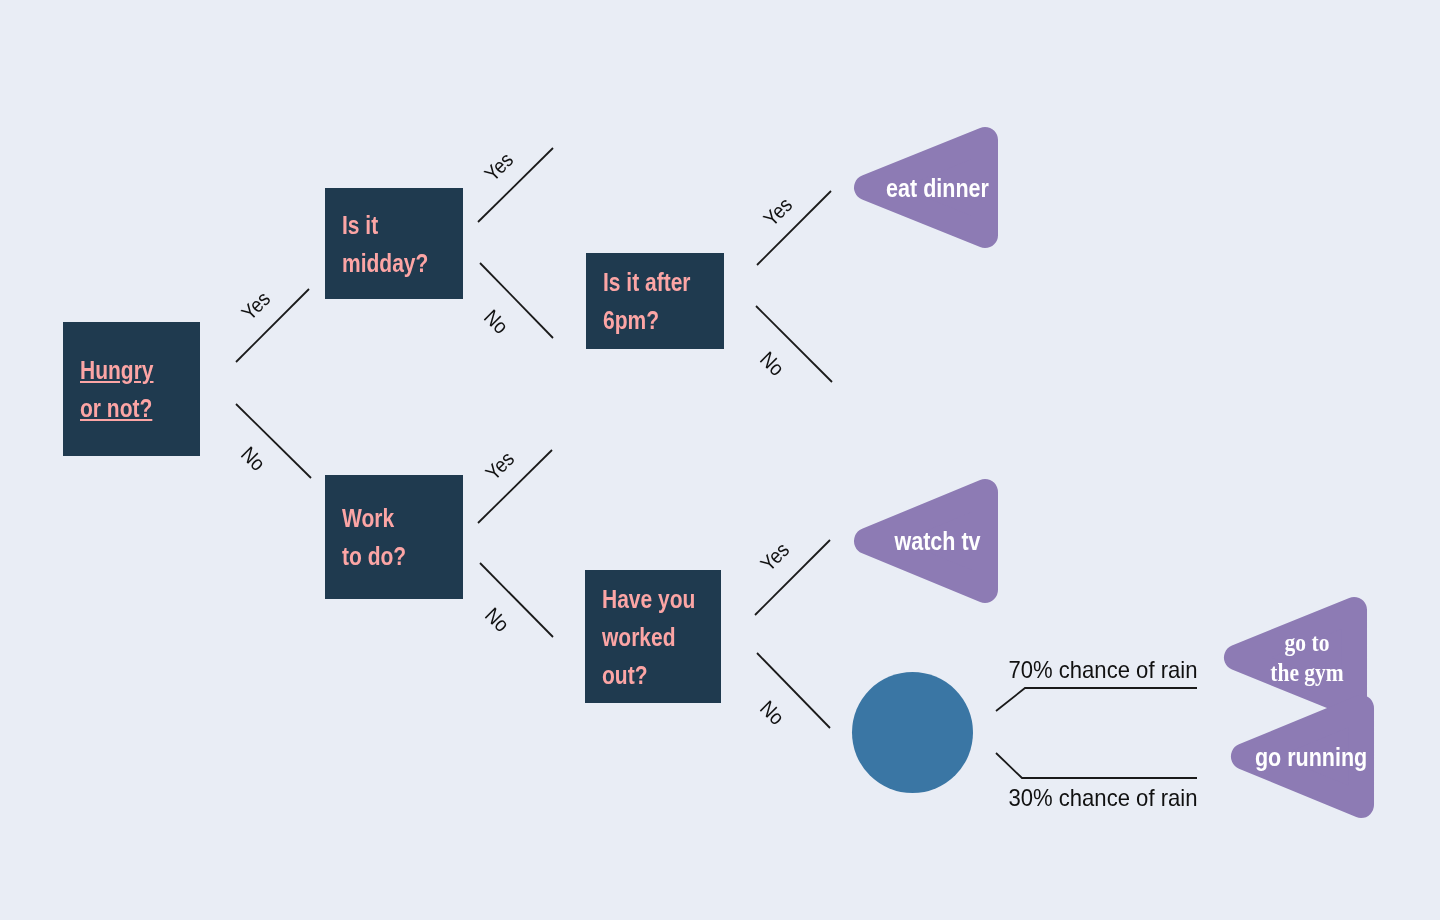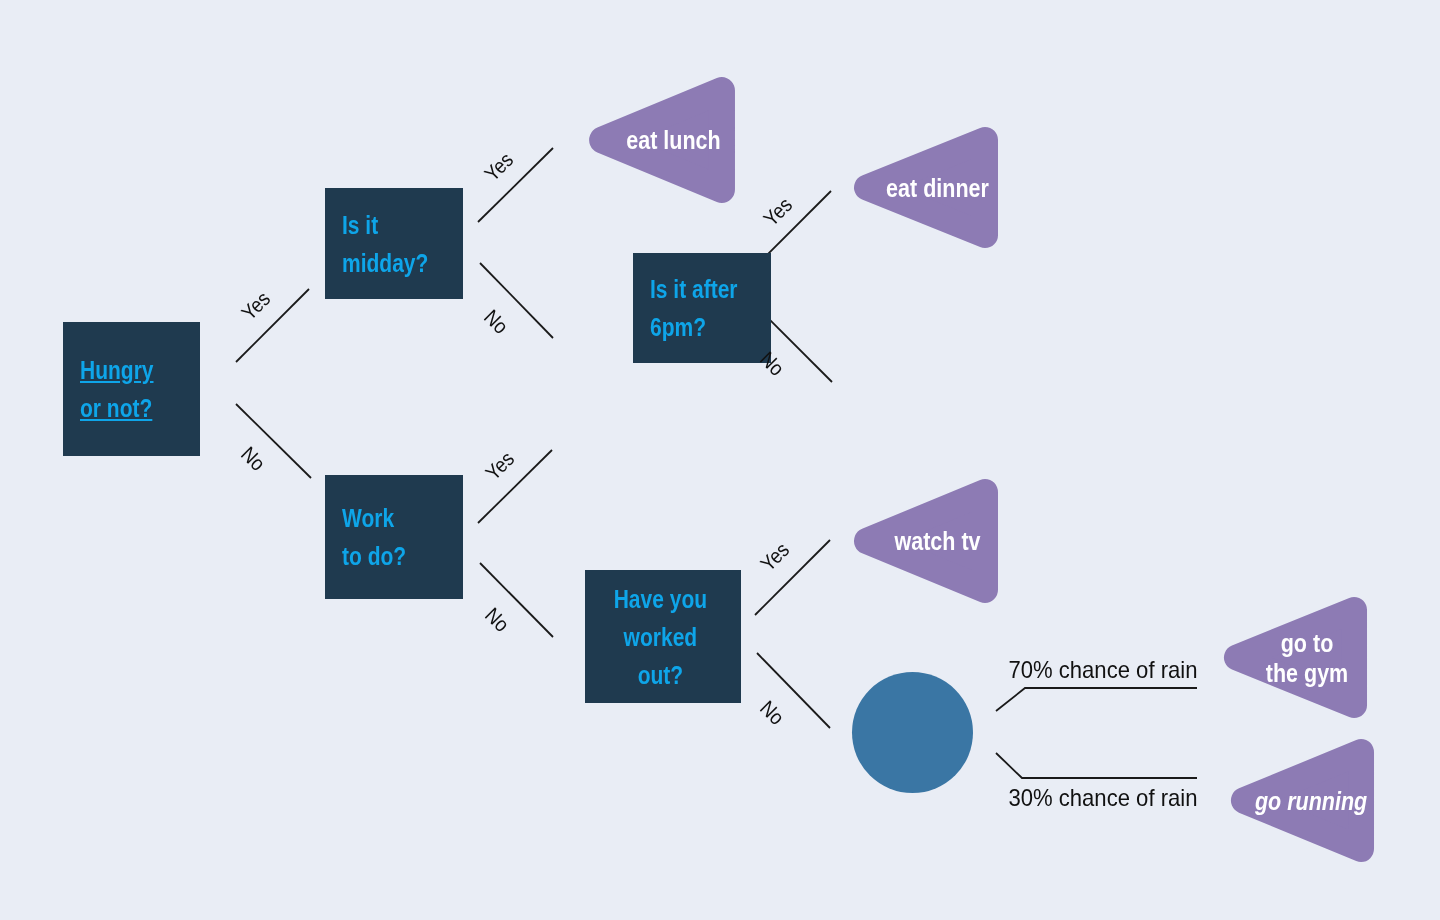--- a/index.html
+++ b/index.html
@@ -5,21 +5,21 @@
   html,body { margin:0; padding:0; background:#e9edf5; }
   .stage {
     position:relative; width:1440px; height:920px; overflow:hidden;
     background:#e9edf5;
     font-family:"Liberation Sans", sans-serif;
   }
   .edges { position:absolute; left:0; top:0; width:1440px; height:920px; }
   .edges line, .edges polyline { stroke:#1a1a1a; stroke-width:1.8; fill:none; }
 
   .decision {
-    position:absolute; background:#1f3a4f; color:#0ea5e9;
+    position:absolute; background:#1f3a4f; color:#fca5a5;
     display:flex; flex-direction:column; justify-content:center;
     box-sizing:border-box; padding-left:17px;
     font-weight:bold; font-size:25px; line-height:38px;
   }
   .decision .txt { transform:scaleX(0.84); transform-origin:left center; white-space:nowrap; }
 
   .tri { position:absolute; }
   .tri svg { position:absolute; left:0; top:0; width:100%; height:100%; }
   .tri polygon { fill:#8d7bb4; stroke:#8d7bb4; stroke-width:26; stroke-linejoin:round; }
   .tri .label {
@@ -73,50 +73,42 @@
     </div>
   </div>
 
   <div class="decision" style="left:325px;top:188px;width:138px;height:111px;">
     <div class="txt">
       <div>Is it</div>
       <div>midday?</div>
     </div>
   </div>
 
-  <div class="decision" style="left:586px;top:253px;width:138px;height:110px;margin-left:47px;">
+  <div class="decision" style="left:586px;top:253px;width:138px;height:96px;">
     <div class="txt">
       <div>Is it after</div>
       <div>6pm?</div>
     </div>
   </div>
 
   <div class="decision" style="left:325px;top:475px;width:138px;height:124px;">
     <div class="txt">
       <div>Work</div>
       <div>to do?</div>
     </div>
   </div>
 
-  <div class="decision" style="left:585px;top:570px;width:156px;height:133px;text-align:center;">
+  <div class="decision" style="left:585px;top:570px;width:136px;height:133px;">
     <div class="txt">
       <div>Have you</div>
       <div>worked</div>
       <div>out?</div>
     </div>
   </div>
 
-  <div class="tri" style="left:578px;top:73px;width:159px;height:134px;">
-    <svg viewBox="0 0 157 130" preserveAspectRatio="none">
-      <polygon points="24,65 142,17 142,113"></polygon>
-    </svg>
-    <div class="label">
-      <div>eat lunch</div>
-    </div>
-  </div>
 
   <div class="tri" style="left:843px;top:123px;width:157px;height:129px;text-decoration:underline;">
     <svg viewBox="0 0 157 130" preserveAspectRatio="none">
       <polygon points="24,65 142,17 142,113"></polygon>
     </svg>
     <div class="label">
       <div>eat dinner</div>
     </div>
   </div>
 
@@ -124,31 +116,31 @@
 
   <div class="tri" style="left:843px;top:475px;width:157px;height:132px;">
     <svg viewBox="0 0 157 130" preserveAspectRatio="none">
       <polygon points="24,65 142,17 142,113"></polygon>
     </svg>
     <div class="label">
       <div>watch tv</div>
     </div>
   </div>
 
-  <div class="tri" style="left:1213px;top:593px;width:156px;height:129px;">
+  <div class="tri" style="left:1213px;top:593px;width:156px;height:129px;font-family:Liberation Serif, serif;">
     <svg viewBox="0 0 157 130" preserveAspectRatio="none">
       <polygon points="24,65 142,17 142,113"></polygon>
     </svg>
     <div class="label" style="line-height:30px;">
       <div>go to</div>
       <div>the gym</div>
     </div>
   </div>
 
-  <div class="tri" style="left:1220px;top:735px;width:156px;height:131px;font-style:italic;">
+  <div class="tri" style="left:1220px;top:691px;width:156px;height:131px;">
     <svg viewBox="0 0 157 130" preserveAspectRatio="none">
       <polygon points="24,65 142,17 142,113"></polygon>
     </svg>
     <div class="label" style="left:26px;">
       <div>go running</div>
     </div>
   </div>
 
   <div class="chance-circle"></div>
 

